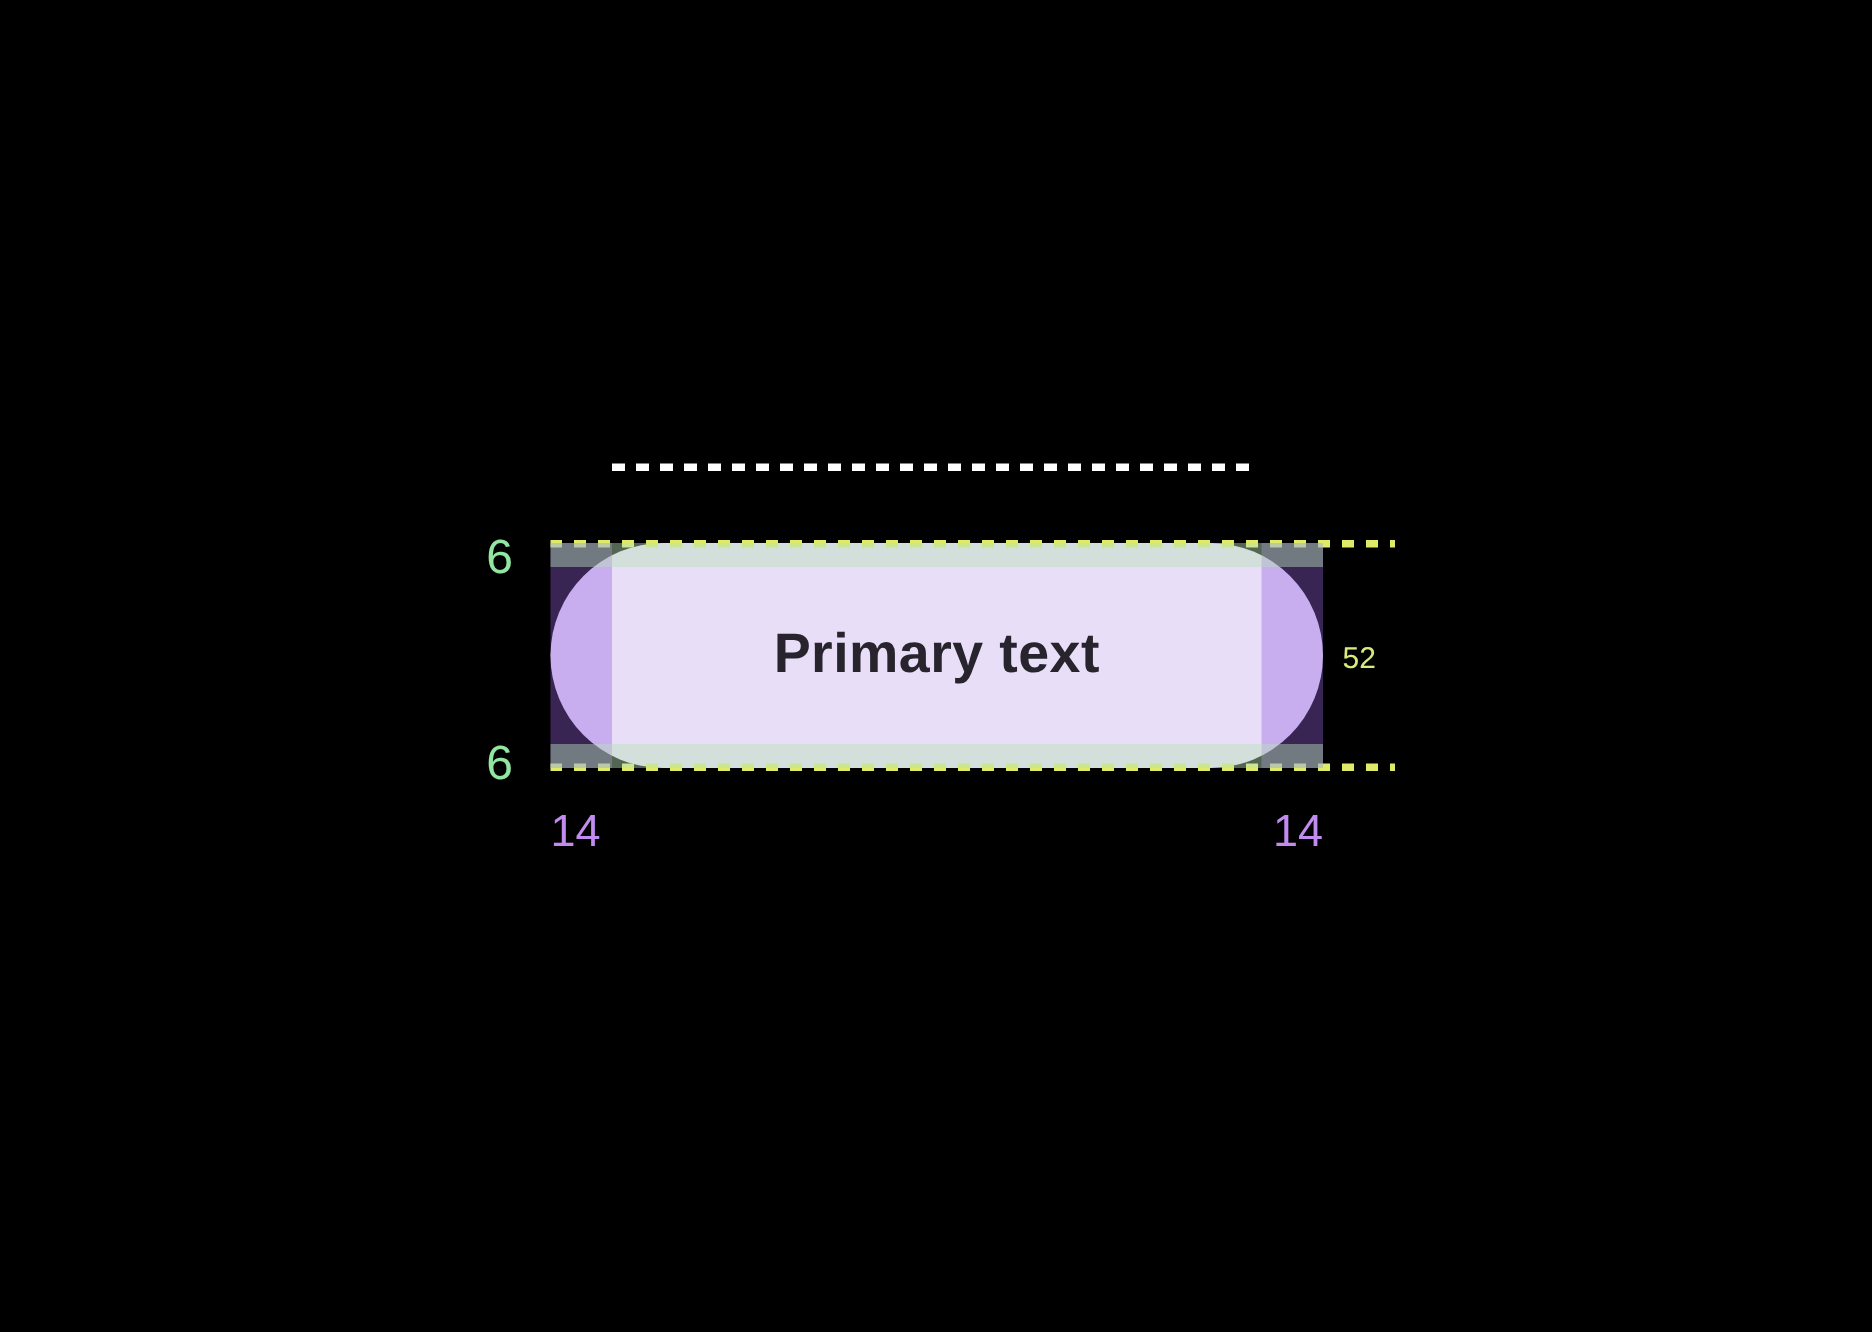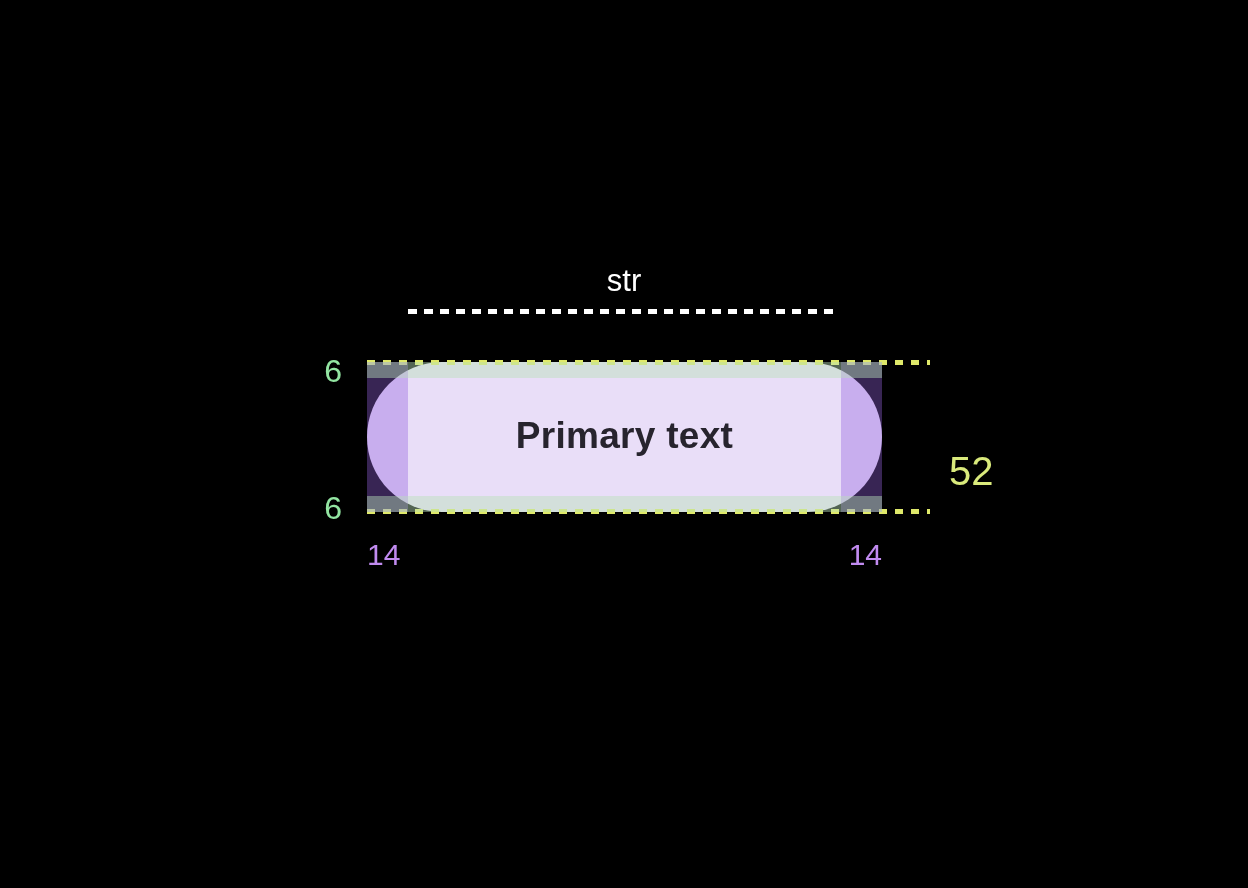--- a/index.html
+++ b/index.html
@@ -90,31 +90,30 @@
   .lbl-pad-v.bottom { top: 490px; }
   .lbl-pad-h {
     color: var(--purple);
     font-size: 30px; line-height: 34px;
     top: 527px;
     margin-top: 11px;
   }
   .lbl-pad-h.left { left: 367px; }
   .lbl-pad-h.right { left: 760px; width: 122px; text-align: right; }
   .lbl-height {
-    left: 949px; top: 421px;
+    left: 895px; top: 421px;
     color: var(--yellow);
-    font-size: 40px; line-height: 36px; margin-top: 32px;
+    font-size: 20px; line-height: 36px;
   }
 </style>
 </head>
 <body>
 
 <div id="stage">
 
-  <div class="str-label">str</div>
   <div class="str-line"></div>
 
   <div class="btn-box">
     <div class="dash dash-top"></div>
     <div class="dash dash-bottom"></div>
 
     <div class="pill">
       <span class="pill-label">Primary text</span>
     </div>
 

